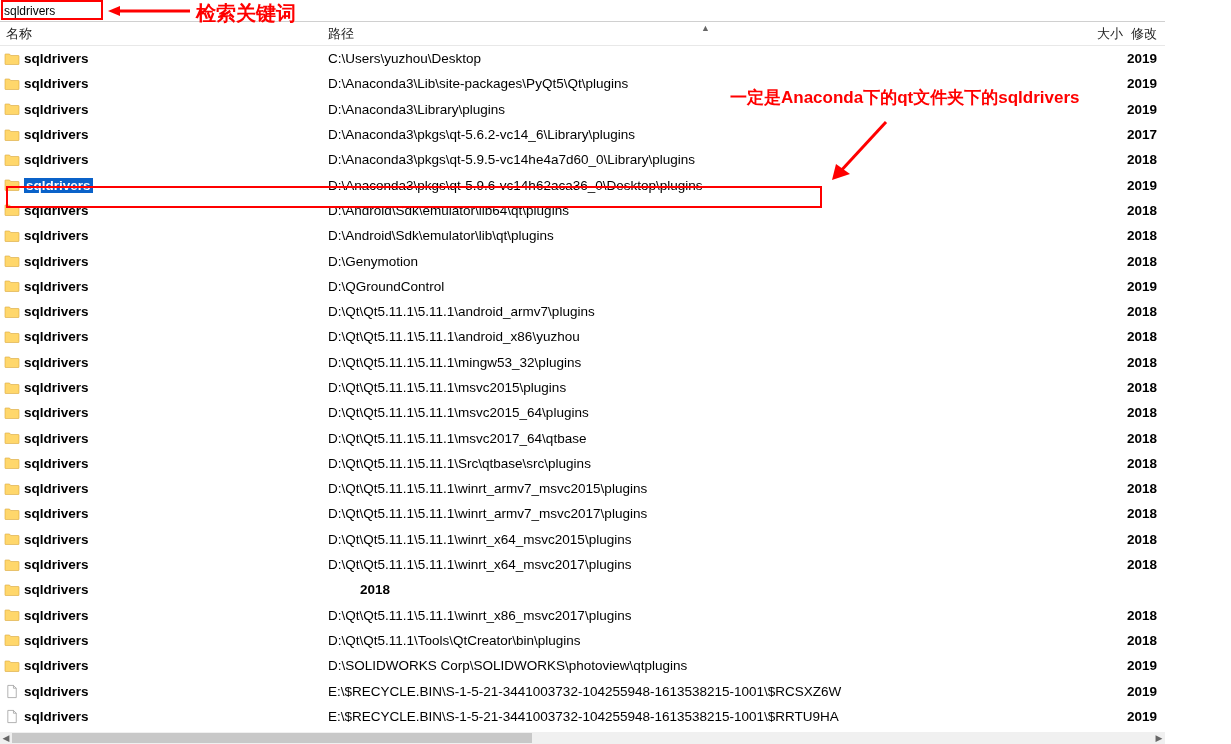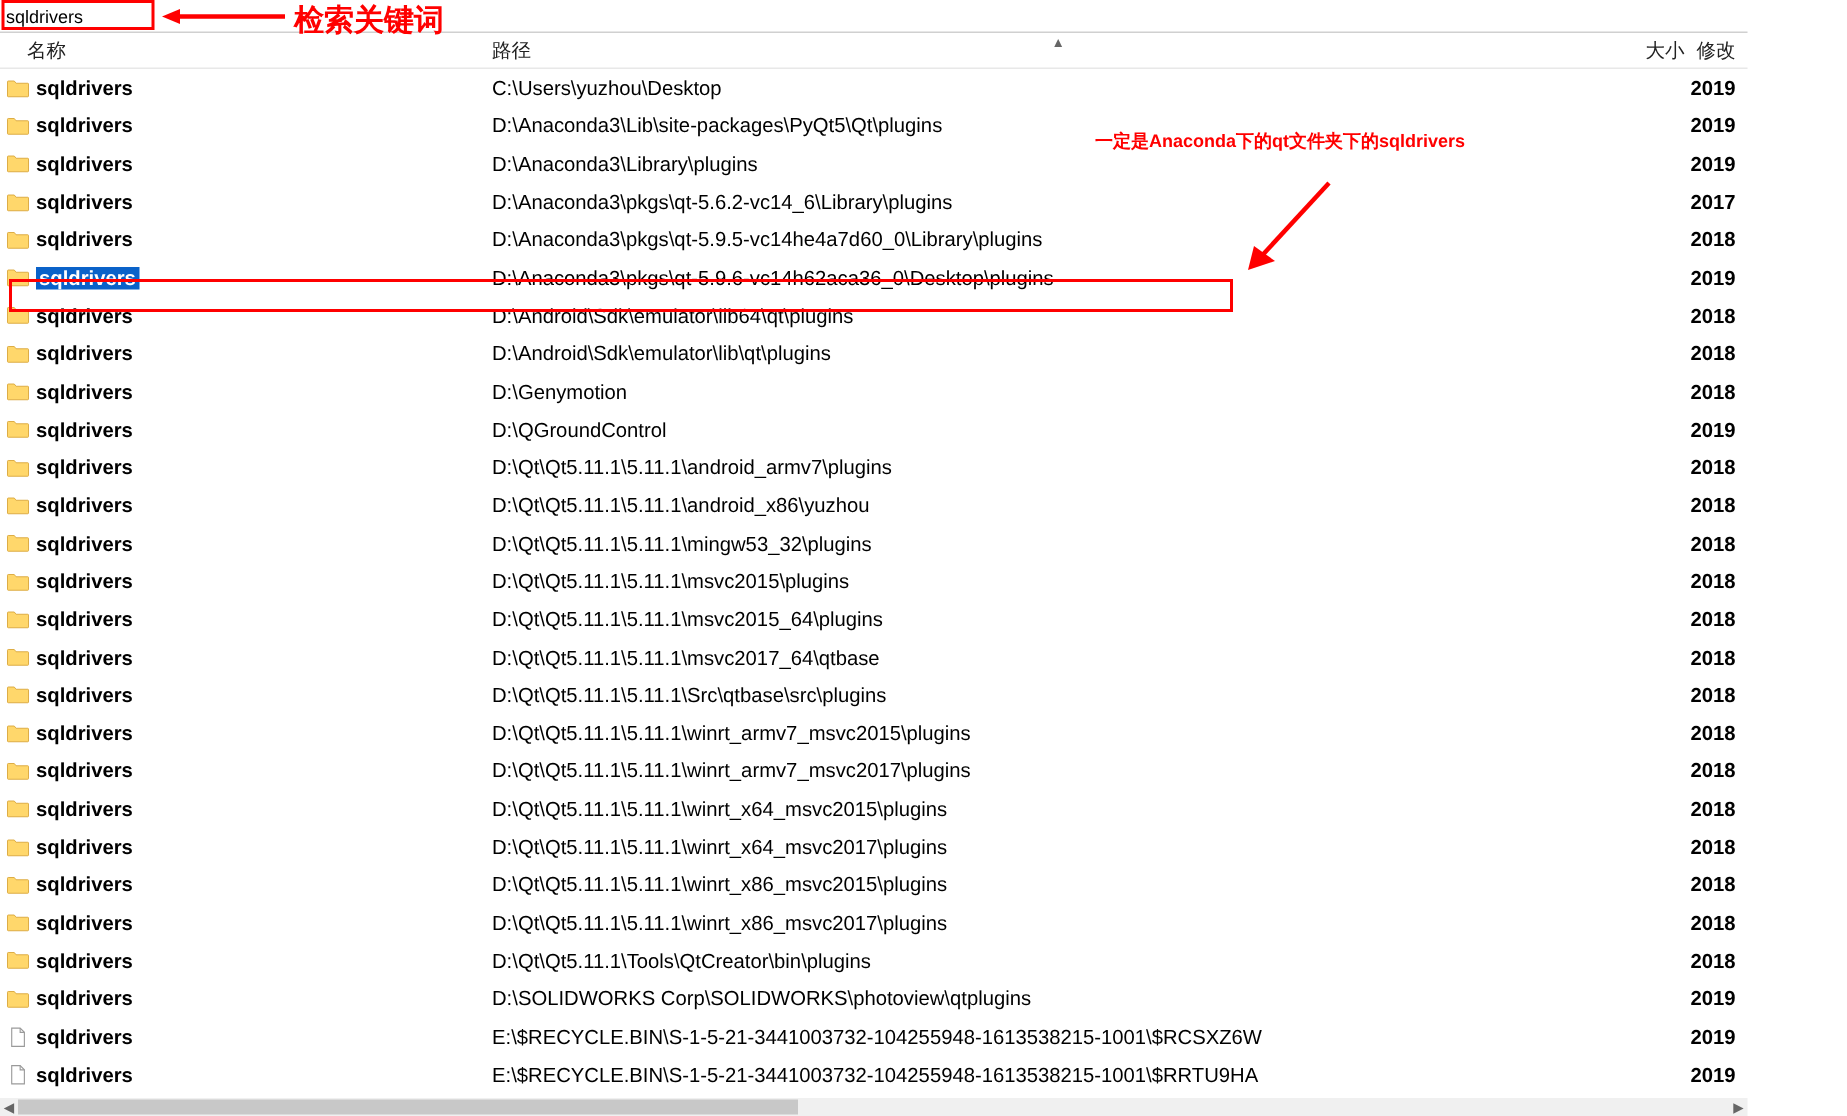--- a/index.html
+++ b/index.html
@@ -1,40 +1,40 @@
 <!DOCTYPE html>
 <html><head>
 <meta charset="utf-8">
 <style>
   * { box-sizing: border-box; margin: 0; padding: 0; }
   html, body { width: 1231px; height: 744px; font-family: "Microsoft YaHei", "Segoe UI", Arial, sans-serif; font-size: 13px; background: #fff; overflow: hidden; }
   .search-bar { height: 22px; border-bottom: 1px solid #d0d0d0; display: flex; align-items: center; padding: 0 4px; }
   .search-input { width: 94px; height: 18px; border: none; outline: none; font-size: 12px; font-family: inherit; padding: 0; }
   .search-box-outline { position:absolute; left:1px; top:0px; width:102px; height:20px; border:2px solid #ff0000; pointer-events:none; }
   .header-row { height: 24px; border-bottom: 1px solid #e8e8e8; display: flex; align-items: center; font-size: 13px; color: #222; background:#fff; position:relative; }
-  .col-name { width: 322px; padding-left: 18px; display:flex; align-items:center; height:100%; }
+  .col-name { width: 322px; padding-left: 6px; display:flex; align-items:center; height:100%; }
   .col-path { flex: 1; padding-left: 6px; display:flex; align-items:center; height:100%; position:relative; }
   .col-size { width: 38px; text-align:right; padding-right:4px; }
   .col-mod  { width: 38px; padding-left:4px; }
   .sort-caret { position:absolute; left:50%; top:1px; transform:translateX(-50%); font-size:9px; color:#666; }
   .list { height: calc(744px - 22px - 24px - 12px); overflow:hidden; }
   .row { height: 25.3px; display:flex; align-items:center; font-size: 13.5px; cursor:default; }
   .row .name-cell { width:322px; padding-left:4px; display:flex; align-items:center; gap:4px; white-space:nowrap; font-weight:700; }
   .row .path-cell { flex:1; padding-left:6px; white-space:nowrap; font-weight:400; }
   .row .size-cell { width:38px; }
   .row .mod-cell  { width:38px; font-weight:700; }
   .row.selected .name-cell .fname { background:#0a62c9; color:#fff; padding:0 2px; }
   .row.selected { background:#fff; }
   .icon { width:16px; height:16px; display:inline-flex; align-items:center; justify-content:center; flex:none; }
   .folder-icon svg { width:16px; height:16px; }
   .file-icon svg { width:15px; height:15px; }
   .annot { position:absolute; color:#ff0000; font-weight:700; pointer-events:none; font-family:"Microsoft YaHei",sans-serif; }
   .annot-arrow1 { left:108px; top:4px; width:84px; height:14px; }
   .annot-text1 { left:196px; top:0px; font-size:20px; }
-  .annot-text2 { left:730px; top:86px; font-size:12px; }
+  .annot-text2 { left:730px; top:86px; font-size:17px; }
   .annot-arrow2 { left:826px; top:114px; width:70px; height:70px; }
   .hl-box { position:absolute; left:6px; top:186px; width:816px; height:22px; border:2px solid #ff0000; pointer-events:none; }
   .scrollbar-h { position:absolute; left:0; bottom:0; right:0; height:12px; background:#f0f0f0; }
   .scrollbar-h .thumb { position:absolute; left:12px; top:1px; height:10px; width:520px; background:#c8c8c8; border-radius:0; }
   .scrollbar-h .arrow { position:absolute; top:0; width:12px; height:12px; color:#666; font-size:9px; display:flex; align-items:center; justify-content:center; }
   .scrollbar-h .arrow.left{left:0;} .scrollbar-h .arrow.right{right:0;}
   .container { position:relative; width:1165px; height:744px; }
 </style>
 </head>
 <body>
@@ -331,21 +331,20 @@
       </div>
       <div class="row">
         <div class="name-cell">
           <span class="icon folder-icon">
             <svg viewBox="0 0 16 16">
               <path d="M1.5 3 h4 l1.2 1.5 H14.5 a.5.5 0 0 1 .5.5 v8 a.5.5 0 0 1-.5.5 H1.5 a.5.5 0 0 1-.5-.5 V3.5 a.5.5 0 0 1 .5-.5 z" fill="#ffd76b" stroke="#d9a63a" stroke-width="0.6"></path>
             </svg>
           </span>
           <span class="fname">sqldrivers</span>
         </div>
-        <div class="path-cell">D:\Qt\Qt5.11.1\5.11.1\winrt_x86_msvc2015\plugins</div>
         <div class="size-cell"></div>
         <div class="mod-cell">2018</div>
       </div>
       <div class="row">
         <div class="name-cell">
           <span class="icon folder-icon">
             <svg viewBox="0 0 16 16">
               <path d="M1.5 3 h4 l1.2 1.5 H14.5 a.5.5 0 0 1 .5.5 v8 a.5.5 0 0 1-.5.5 H1.5 a.5.5 0 0 1-.5-.5 V3.5 a.5.5 0 0 1 .5-.5 z" fill="#ffd76b" stroke="#d9a63a" stroke-width="0.6"></path>
             </svg>
           </span>

